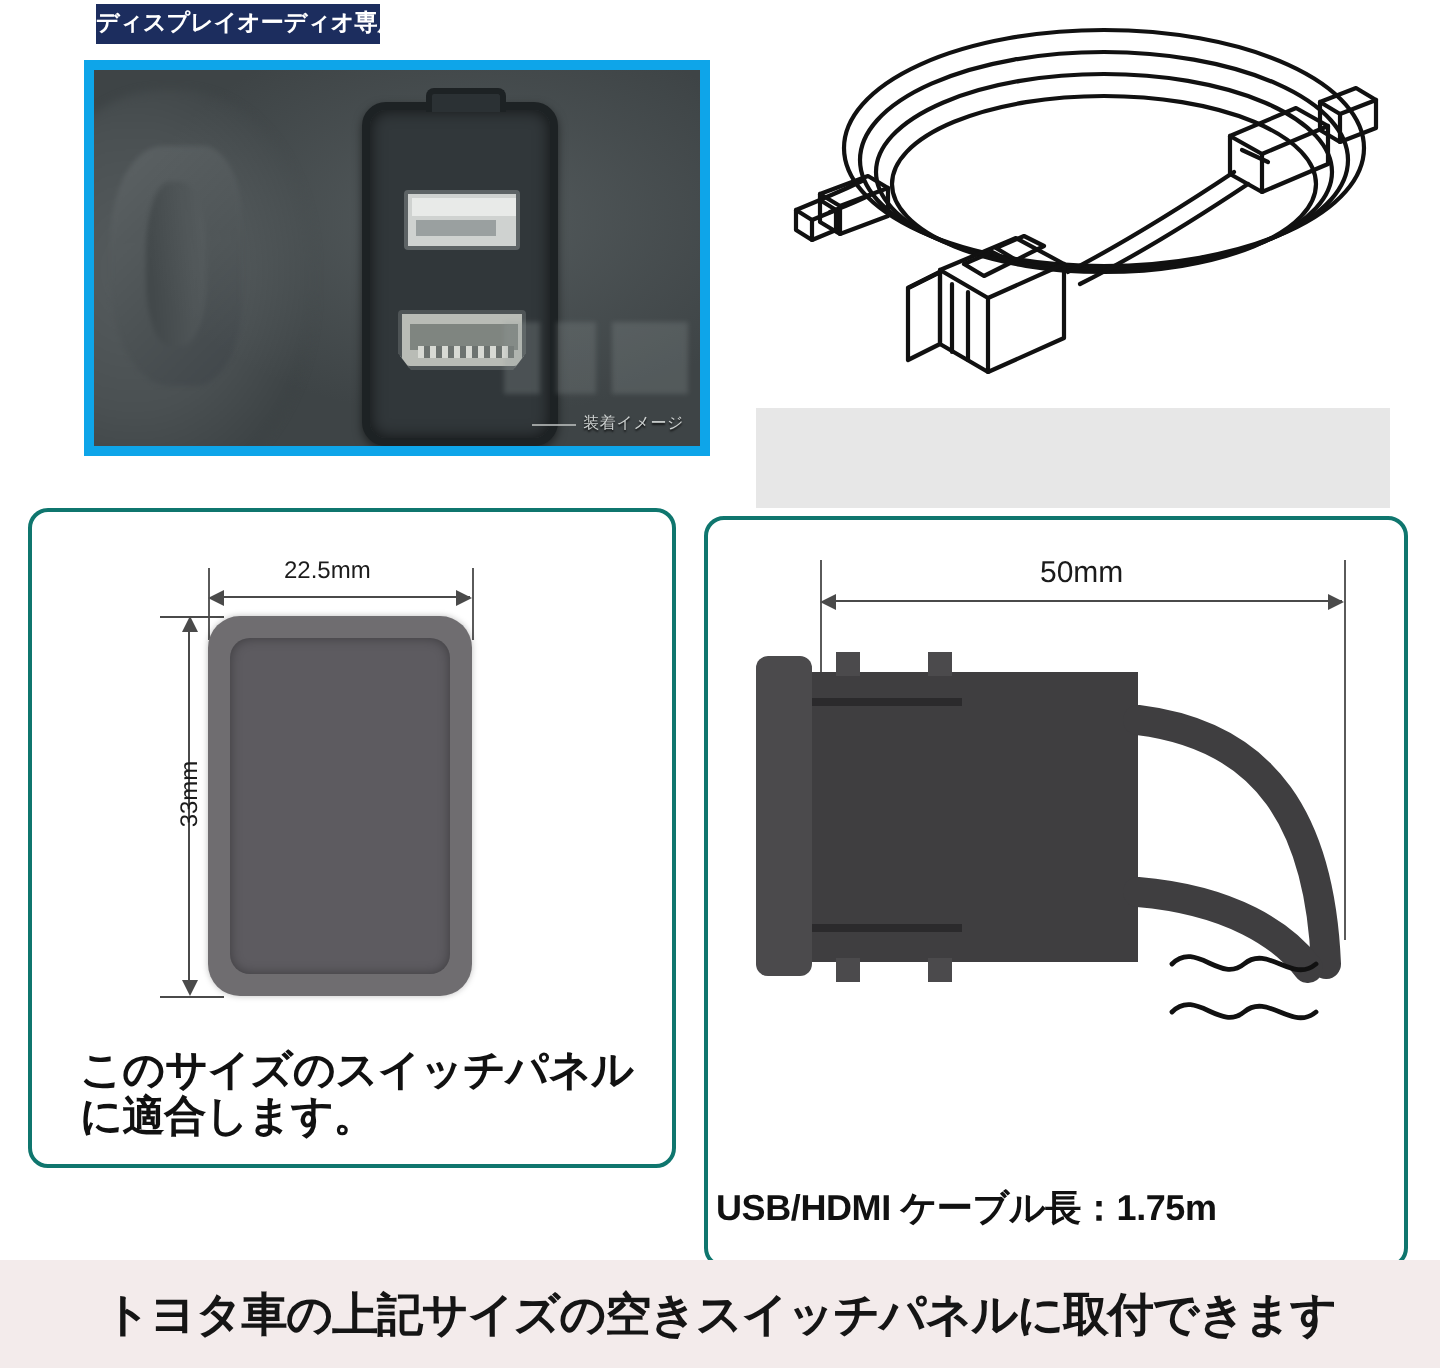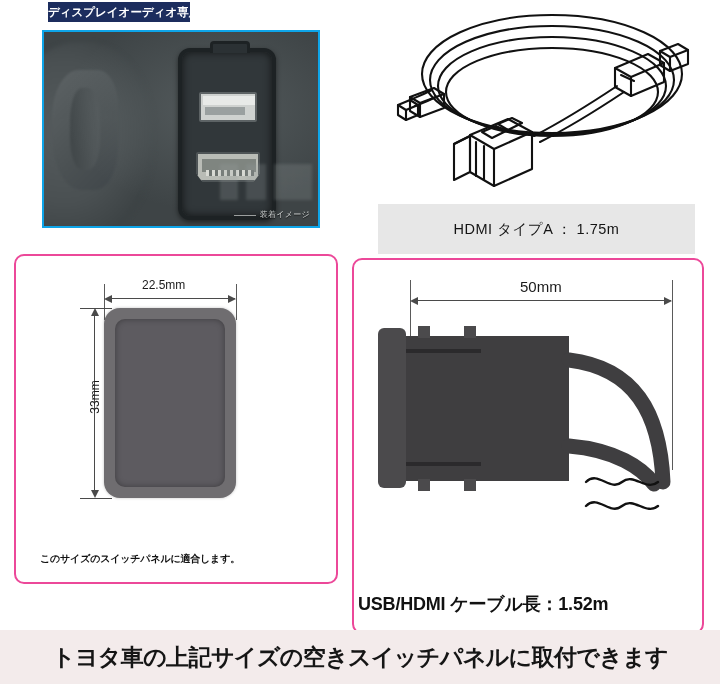--- a/index.html
+++ b/index.html
@@ -32,25 +32,25 @@
     z-index: 5;
     white-space: nowrap;
     margin-left: 48px;
   }
 
   
   #photo {
     position: absolute;
     left: 42px;
     top: 30px;
-    width: 278px;
+    width: 313px;
     height: 198px;
     background: #3e4446;
     overflow: hidden;
-    border: 2px solid #0ea5e9;
+    border: 5px solid #0ea5e9;
     box-sizing: border-box;
   }
   #photo .dash-blur {
     position: absolute;
     left: -40px;
     top: 10px;
     width: 150px;
     height: 200px;
     border-radius: 50% 45% 50% 45%;
     background: radial-gradient(ellipse at 40% 45%, #565c5e 0%, #4a5052 45%, #3c4244 75%);
@@ -215,33 +215,33 @@
     line-height: 22px;
     letter-spacing: .5px;
     white-space: nowrap;
     font-family: "Liberation Sans", "DejaVu Sans", sans-serif;
   }
 
   
   .diagram-panel {
     position: absolute;
     background: #ffffff;
-    border: 2px solid #ec4899;
+    border: 2px solid #0f766e;
     border-radius: 10px;
     box-sizing: border-box;
   }
   #panel-front { left: 14px;  top: 254px; width: 324px; height: 330px; }
   #panel-side  { left: 352px; top: 258px; width: 352px; height: 376px; }
 
   .panel-caption {
     position: absolute;
     left: 24px;
     right: 16px;
     bottom: 12px;
-    font-size: 10px;
+    font-size: 21px;
     font-weight: bold;
     color: #111111;
     line-height: 23px;
     letter-spacing: -0.2px;
   }
   #panel-side .panel-caption { left: 26px; font-size: 16px; }
 
   
   .dim-line { position: absolute; background: #4a4a4a; }
   .ext-line { position: absolute; background: #5a5a5a; width: 1px; }
@@ -392,21 +392,20 @@
       <path d="M 110 130 L 124 124 L 134 129 L 120 136 Z"></path>
       <path d="M 126 122 L 140 116 L 150 121 L 136 128 Z"></path>
 
       <path d="M 104 140 L 104 174"></path>
       <path d="M 112 144 L 112 178"></path>
     </g>
   </svg>
 </div>
 
 <div id="cable-spec-box">
-  <div class="spec-line">HDMI タイプA ： 1.75m</div>
 </div>
 
 <div id="panel-front" class="diagram-panel">
 
   <div class="ext-line" style="left:88px;  top:28px;  height:36px;"></div>
   <div class="ext-line" style="left:220px; top:28px;  height:36px;"></div>
   <div class="dim-line" style="left:90px; top:42px; width:129px; height:1px;"></div>
   <div class="arrow-l" style="left:88px;  top:38.5px;"></div>
   <div class="arrow-r" style="left:212px; top:38.5px;"></div>
   <div class="dim-label" style="left:126px; top:22px;">22.5mm</div>
@@ -450,17 +449,17 @@
 
     <path d="M 215 100 C 280 108 306 152 309 222" fill="none" stroke="#3f3e40" stroke-width="15" stroke-linecap="round"></path>
     <path d="M 215 186 C 262 190 288 208 300 224" fill="none" stroke="#3f3e40" stroke-width="15" stroke-linecap="round"></path>
 
     <path d="M 232 222 C 244 210 256 232 268 222 C 280 212 292 232 304 222" fill="none" stroke="#111111" stroke-width="2.4" stroke-linecap="round"></path>
     <path d="M 232 246 C 244 234 256 256 268 246 C 280 236 292 256 304 246" fill="none" stroke="#111111" stroke-width="2.4" stroke-linecap="round"></path>
   </svg>
 
 </div>
 
-<div id="cable-length-line">USB/HDMI ケーブル長：1.52m</div>
+<div id="cable-length-line">USB/HDMI ケーブル長：1.75m</div>
 
 <div id="bottom-banner">
   <span class="banner-text">トヨタ車の上記サイズの空きスイッチパネルに取付できます</span>
 </div>
 
 </body></html>

